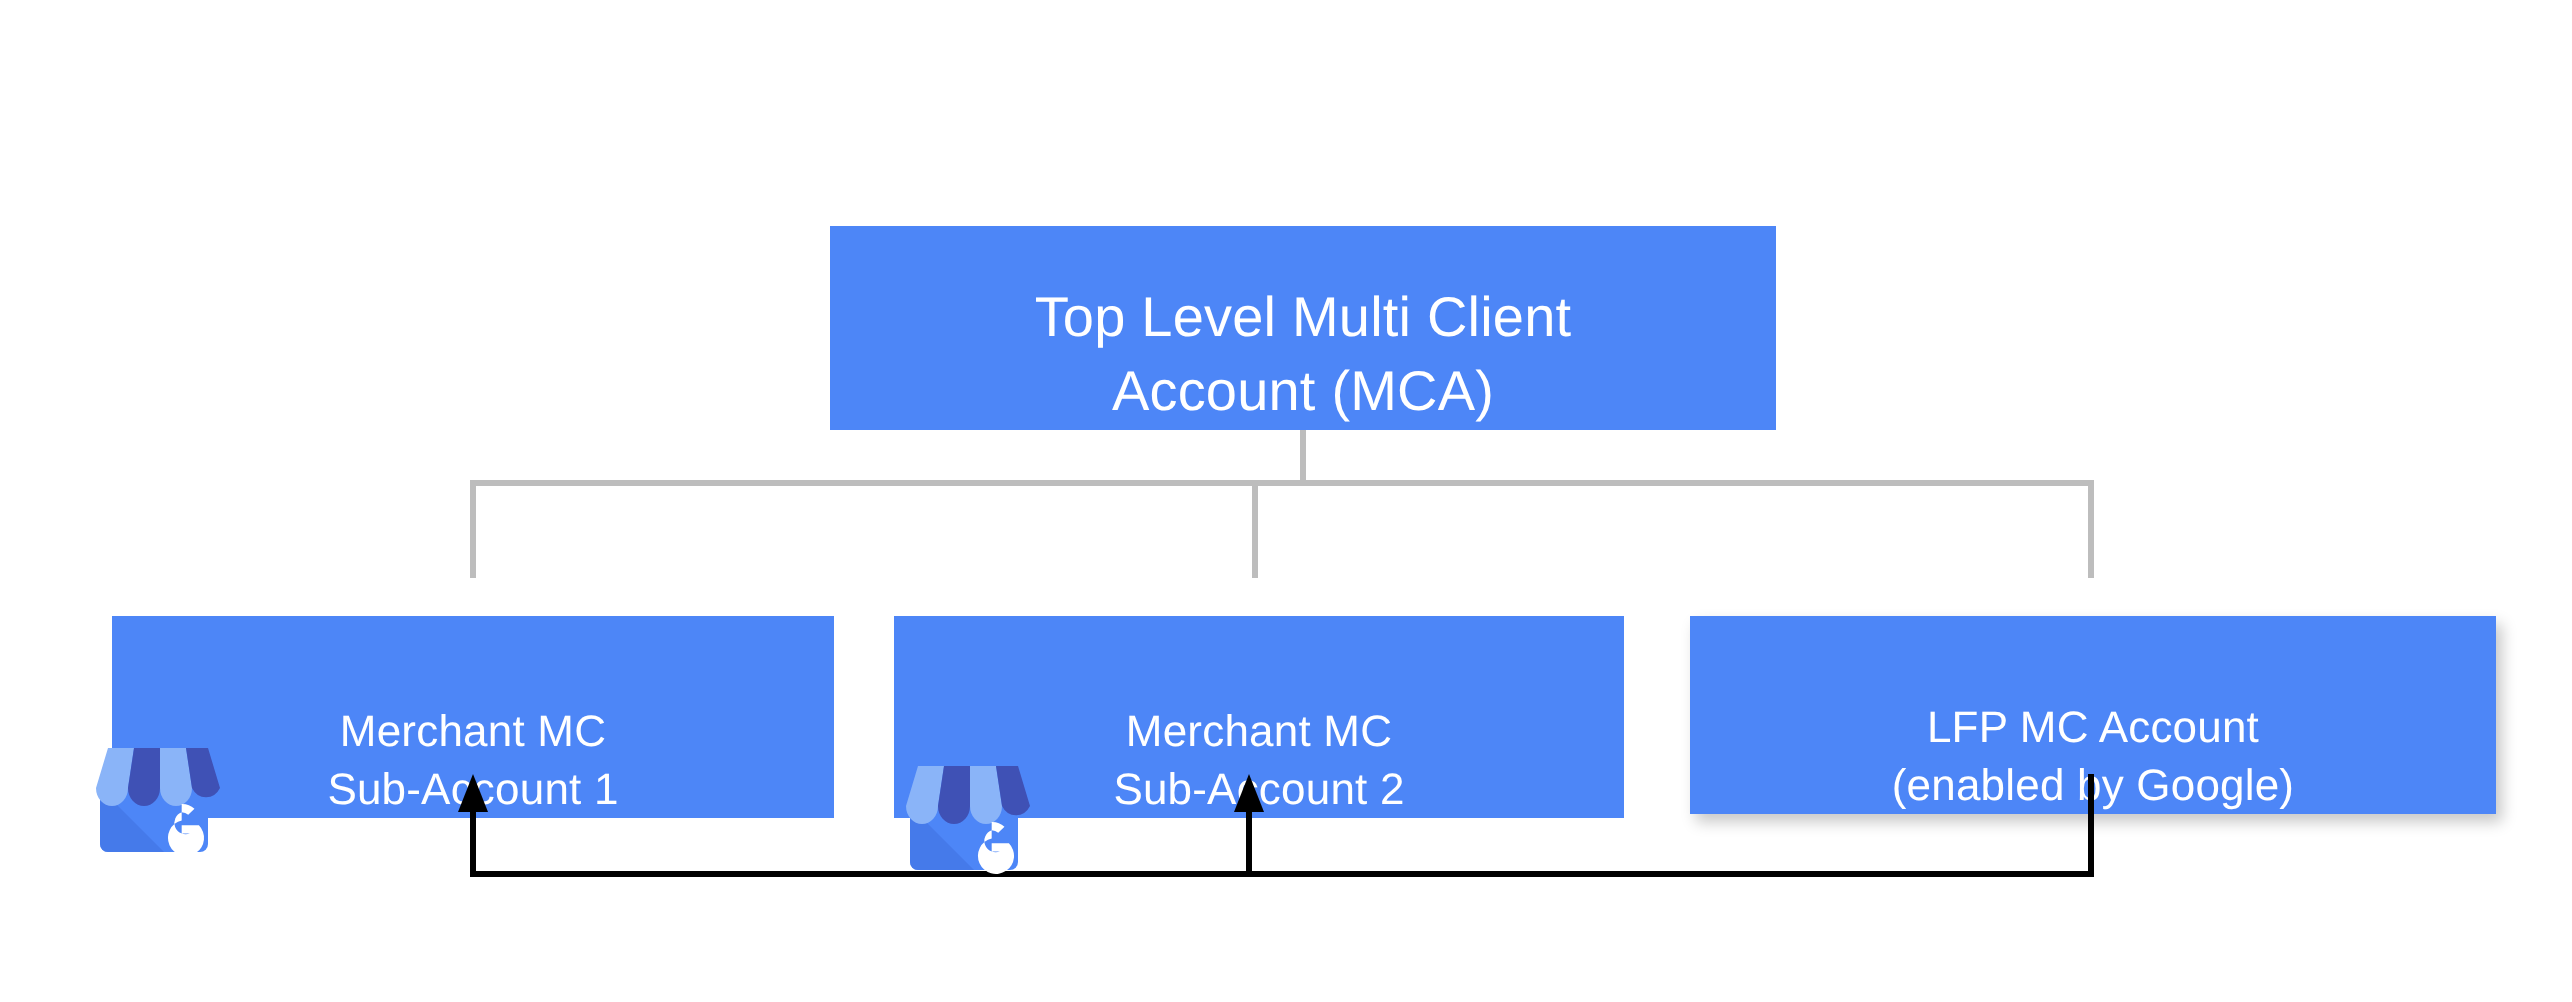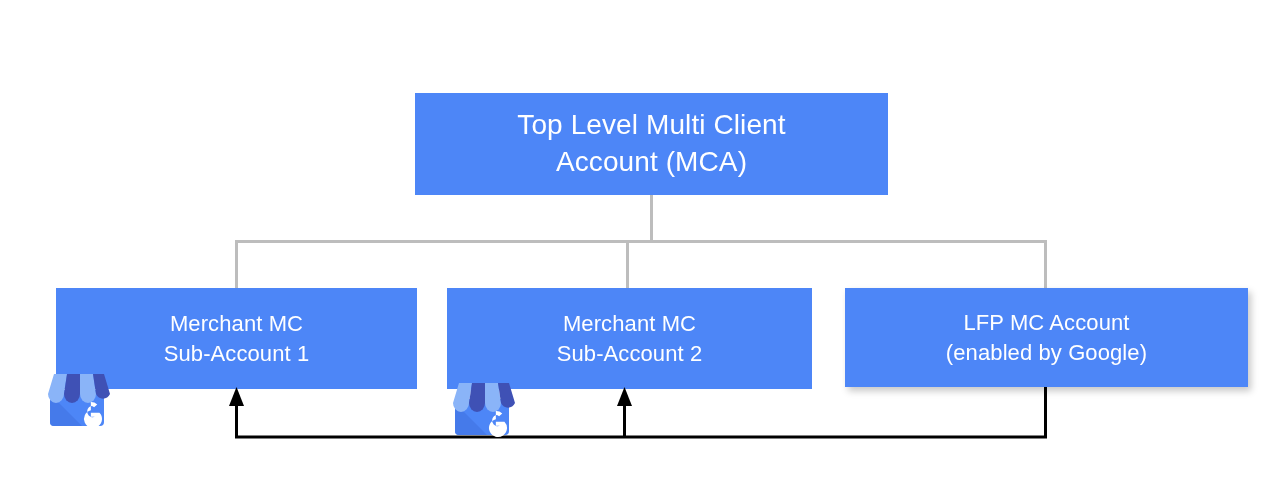--- a/index.html
+++ b/index.html
@@ -15,26 +15,27 @@
     width: 1286px;
     height: 501px;
     background: #ffffff;
     overflow: hidden;
   }
   .node {
     position: absolute;
     background: #4d86f7;
     color: #ffffff;
     display: flex;
-    align-items: center;
+    align-items: flex-end;
     justify-content: center;
     text-align: center;
     line-height: 1.32;
     letter-spacing: 0.1px;
     box-sizing: border-box;
+    margin-top: 20px;
   }
   .node .label {
     width: 100%;
     white-space: pre-line;
   }
   #node-mca {
     left: 415px;
     top: 93px;
     width: 473px;
     height: 102px;

